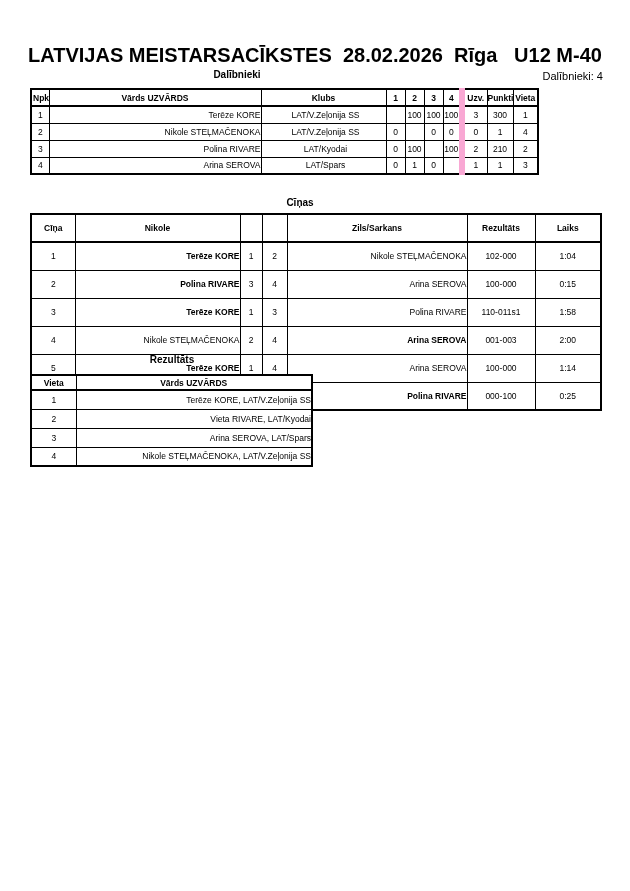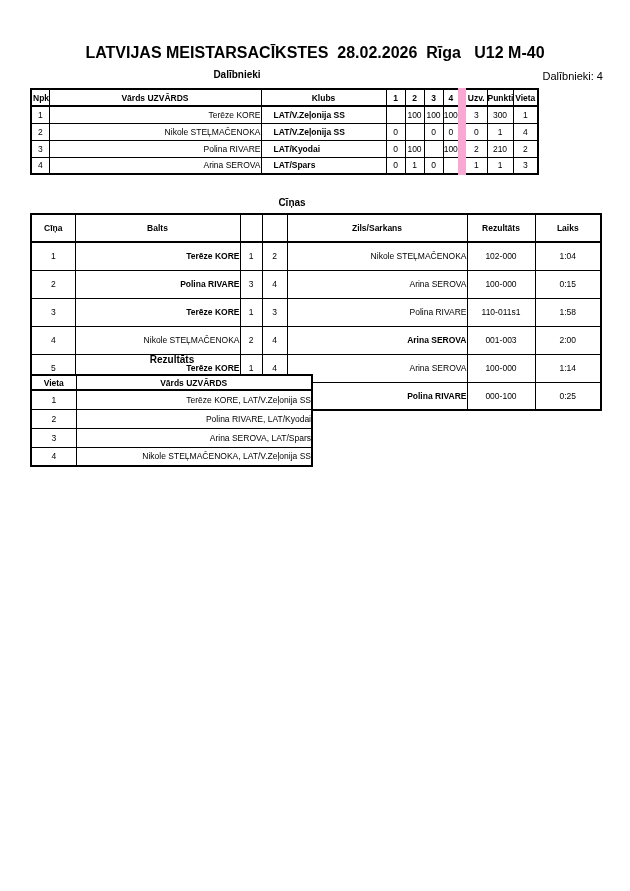--- a/index.html
+++ b/index.html
@@ -4,50 +4,50 @@
 <style>
   html,body { margin:0; padding:0; }
   body {
     width:630px; height:891px;
     background:#ffffff; color:#000000;
     font-family:"Liberation Sans", sans-serif;
     position:relative; overflow:hidden;
   }
   .title {
     position:absolute; top:44px; left:0; width:630px;
-    text-align:center; font-size:16px; font-weight:bold;
+    text-align:center; font-size:20px; font-weight:bold;
     white-space:pre; letter-spacing:0px;
   }
   .sec-title {
     position:absolute; text-align:center;
     font-size:10px; font-weight:bold;
   }
   .sec-participants { top:69px; left:0; width:474px; }
-  .sec-fights      { top:197px; left:0; width:536px;padding-left:24px; }
+  .sec-fights      { top:197px; left:8px; width:536px;padding-left:24px; }
   .sec-results     { top:354px; left:0; width:344px; }
   .count-label {
     position:absolute; top:70px; right:27px;
     font-size:11px; font-weight:normal;
   }
   table {
     position:absolute; border-collapse:collapse; table-layout:fixed;
     border:2px solid #000; background:#fff;
   }
   td, th {
     border:1px solid #000; padding:0;
     font-size:8.5px; line-height:10px;
     overflow:hidden; white-space:nowrap;
     vertical-align:middle;
   }
   th { font-weight:bold; border-bottom:2px solid #000; }
   .c { text-align:center; }
   .l { text-align:right; padding-left:6px; }
-  .club { text-align:left; padding-left:12px;font-weight:bold; }
+  .club { text-align:center; padding-left:4px; }
   .npk-h { text-align:left; padding-left:1px; }
-  .thick { border-left:8px solid #f9a8d4; }
+  .thick { border-left:6px solid #f9a8d4; }
   #participants-table { left:30px; top:88px; width:507px; }
   #participants-table tr { height:17px; }
   #fights-table { left:30px; top:213px; width:570px; }
   #fights-table tr { height:28px; }
   #results-table { left:30px; top:374px; width:281px; }
   #results-table tr.hdr { height:15px; }
   #results-table tr.row { height:19px; }
 </style>
 </head>
 <body>
@@ -142,21 +142,21 @@
       <col style="width:165px">
       <col style="width:22px">
       <col style="width:25px">
     <col style="width:180px">
       <col style="width:68px">
       <col style="width:66px">
   </colgroup>
   <tbody>
       <tr>
     <th class="c">Cīņa</th>
-    <th class="c">Balts</th>
+    <th class="c">Nikole</th>
     <th class="c"></th>
     <th class="c"></th>
     <th class="c">Zils/Sarkans</th>
     <th class="c">Rezultāts</th>
     <th class="c">Laiks</th>
   </tr>
   <tr>
     <td class="c">1</td>
     <td class="l" style="font-weight: bold;">Terēze KORE</td>
     <td class="c">1</td>
@@ -224,21 +224,21 @@
       <tr class="hdr">
     <th class="c">Vieta</th>
     <th class="c">Vārds UZVĀRDS</th>
   </tr>
   <tr class="row">
     <td class="c">1</td>
     <td class="l">Terēze KORE, LAT/V.Zeļonija SS</td>
   </tr>
   <tr class="row">
     <td class="c">2</td>
-    <td class="l">Polina RIVARE, LAT/Kyodai</td>
+    <td class="l">Vieta RIVARE, LAT/Kyodai</td>
   </tr>
   <tr class="row">
     <td class="c">3</td>
     <td class="l">Arina SEROVA, LAT/Spars</td>
   </tr>
   <tr class="row">
     <td class="c">4</td>
     <td class="l">Nikole STEĻMAČENOKA, LAT/V.Zeļonija SS</td>
   </tr>
 </tbody>

